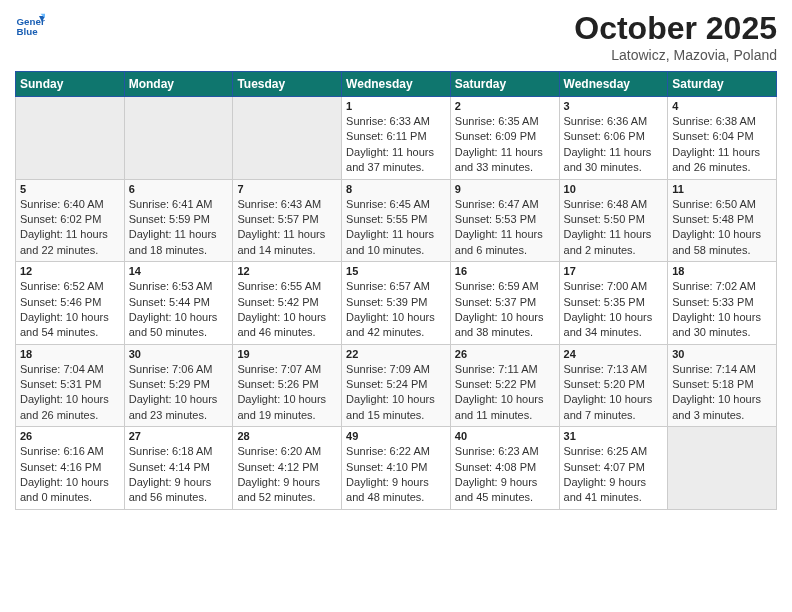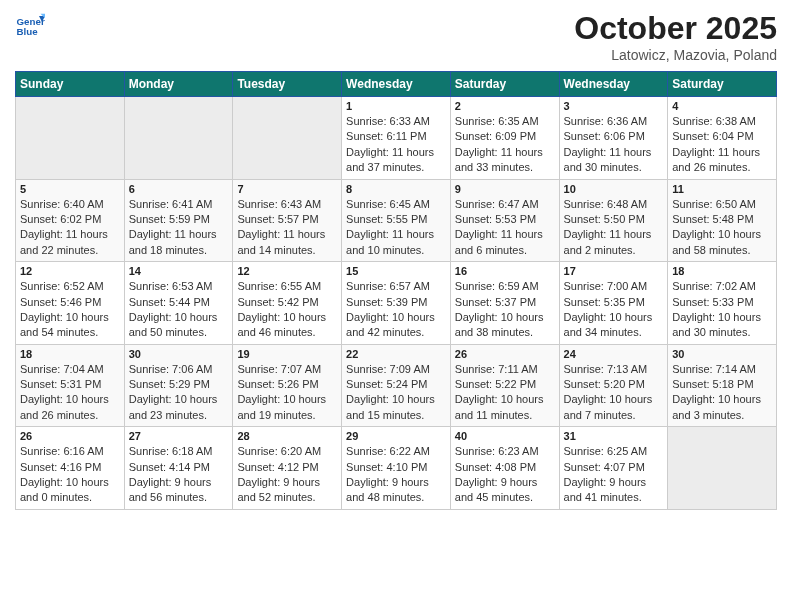--- a/index.html
+++ b/index.html
@@ -238,21 +238,21 @@
           </td>
           <td>
             <div class="day-number">27</div>
             <div class="day-info">Sunrise: 6:18 AM<br>Sunset: 4:14 PM<br>Daylight: 9 hours and 56 minutes.</div>
           </td>
           <td>
             <div class="day-number">28</div>
             <div class="day-info">Sunrise: 6:20 AM<br>Sunset: 4:12 PM<br>Daylight: 9 hours and 52 minutes.</div>
           </td>
           <td>
-            <div class="day-number">29</div>
+            <div class="day-number">49</div>
             <div class="day-info">Sunrise: 6:22 AM<br>Sunset: 4:10 PM<br>Daylight: 9 hours and 48 minutes.</div>
           </td>
           <td>
             <div class="day-number">40</div>
             <div class="day-info">Sunrise: 6:23 AM<br>Sunset: 4:08 PM<br>Daylight: 9 hours and 45 minutes.</div>
           </td>
           <td>
             <div class="day-number">31</div>
             <div class="day-info">Sunrise: 6:25 AM<br>Sunset: 4:07 PM<br>Daylight: 9 hours and 41 minutes.</div>
           </td>

